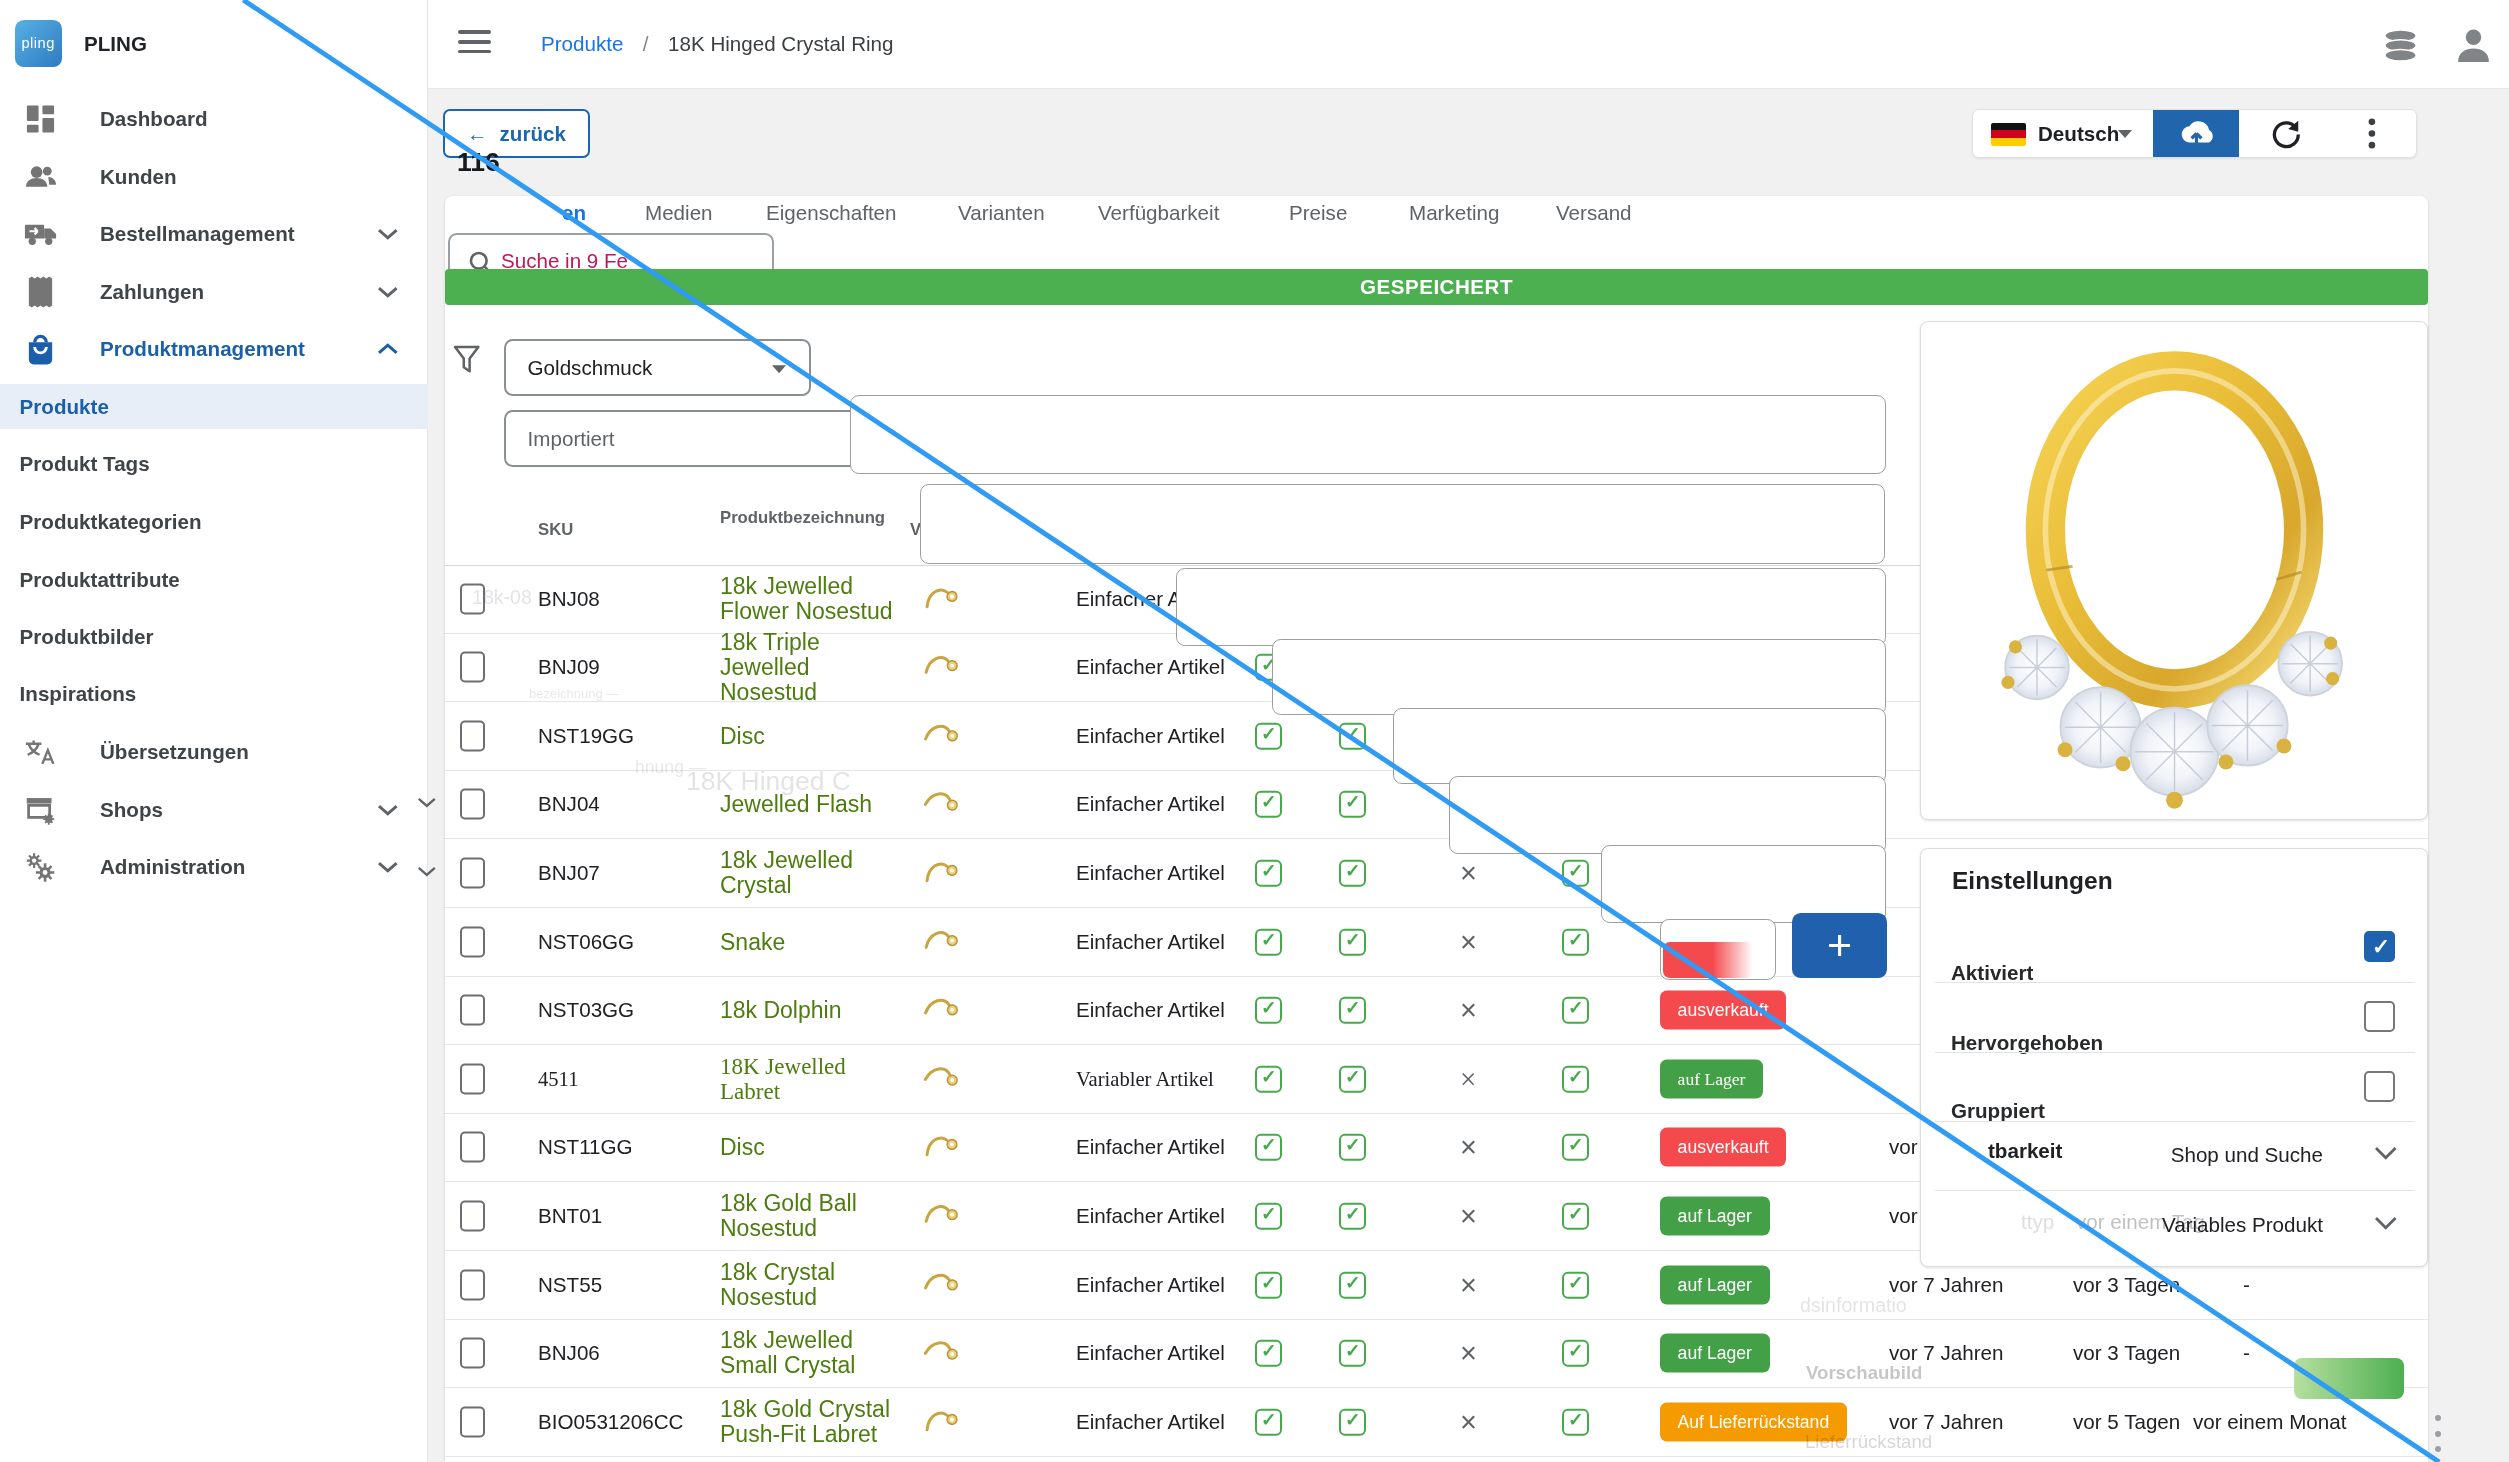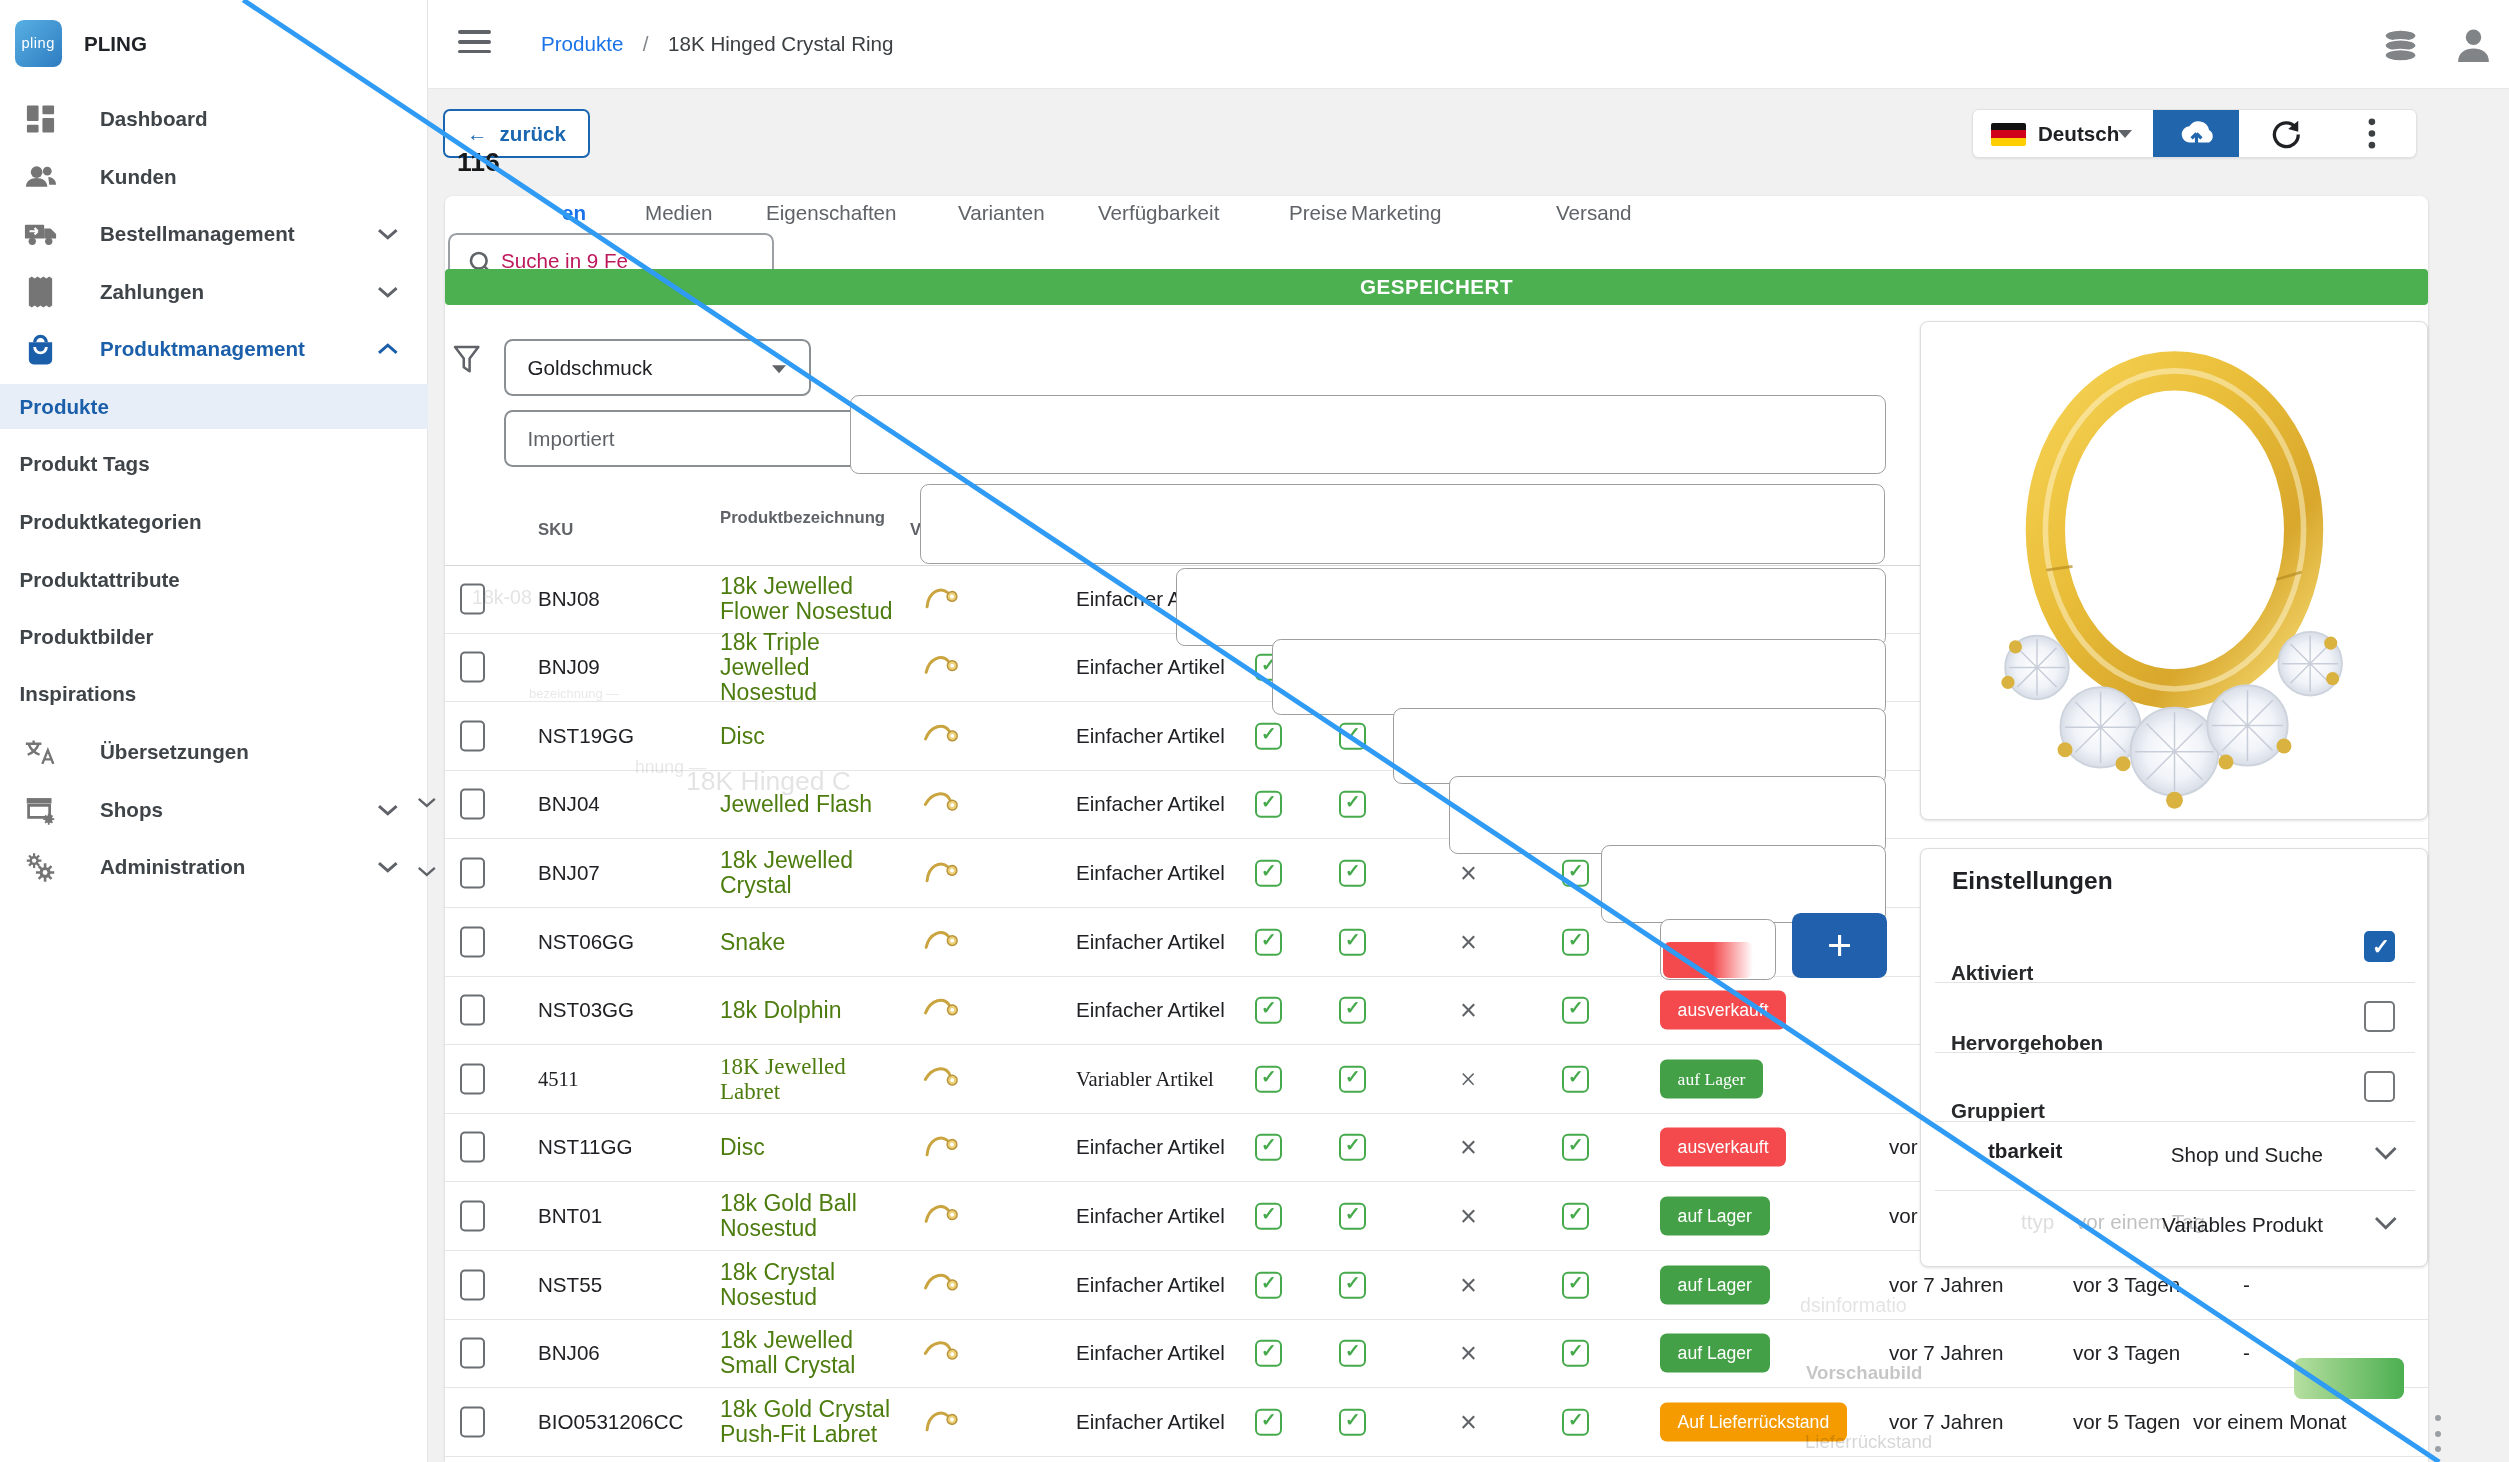--- a/index.html
+++ b/index.html
@@ -310,21 +310,21 @@
 </div>
 
 <div id="maincard" class="abs"></div>
 
 <span class="abs tab part" style="left:562px">en</span>
 <span class="abs tab" style="left:645px">Medien</span>
 <span class="abs tab" style="left:766px">Eigenschaften</span>
 <span class="abs tab" style="left:958px">Varianten</span>
 <span class="abs tab" style="left:1098px">Verfügbarkeit</span>
 <span class="abs tab" style="left:1289px">Preise</span>
-<span class="abs tab" style="left:1351px">Marketing</span>
+<span class="abs tab" style="left:1409px">Marketing</span>
 <span class="abs tab" style="left:1556px">Versand</span>
 
 <div class="abs searchbox">
   <svg class="abs" style="left:17.6px;top:14.7px" width="25.5" height="25.5" viewBox="0 0 26 26">
     <circle cx="11" cy="11" r="8" fill="none" stroke="#5f6368" stroke-width="2.6"></circle>
       <line x1="17" y1="17" x2="24" y2="24" stroke="#5f6368" stroke-width="2.6"></line>
     </svg>
   <span>Suche in 9 Fe</span>
 </div>
 <div class="abs savedbar">

